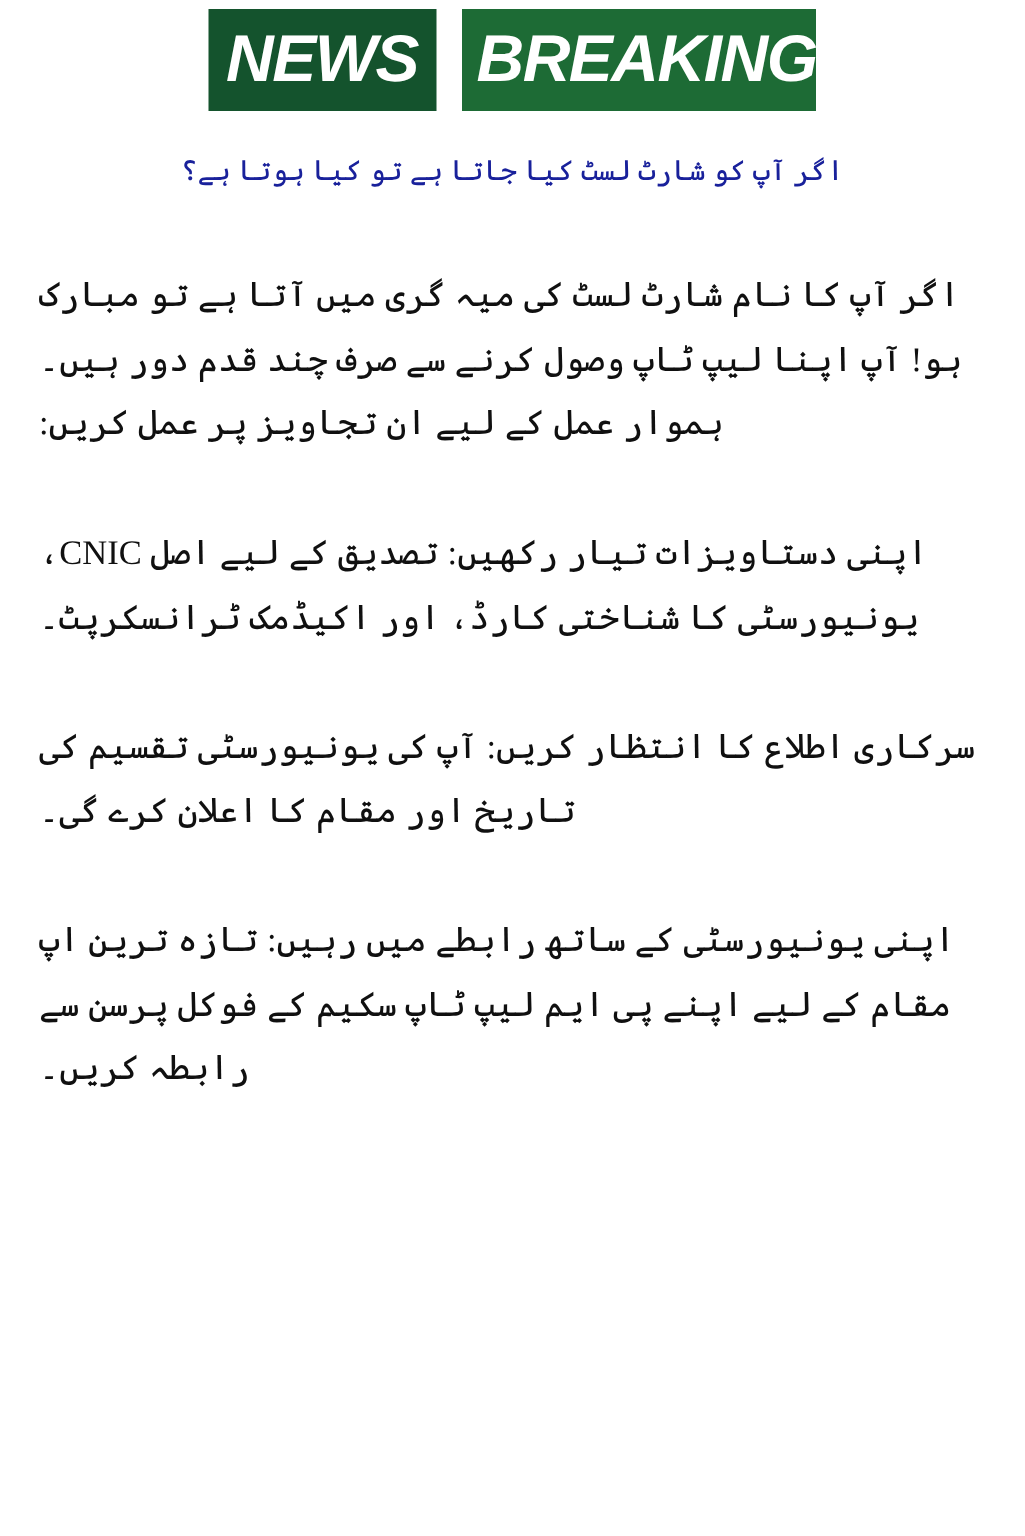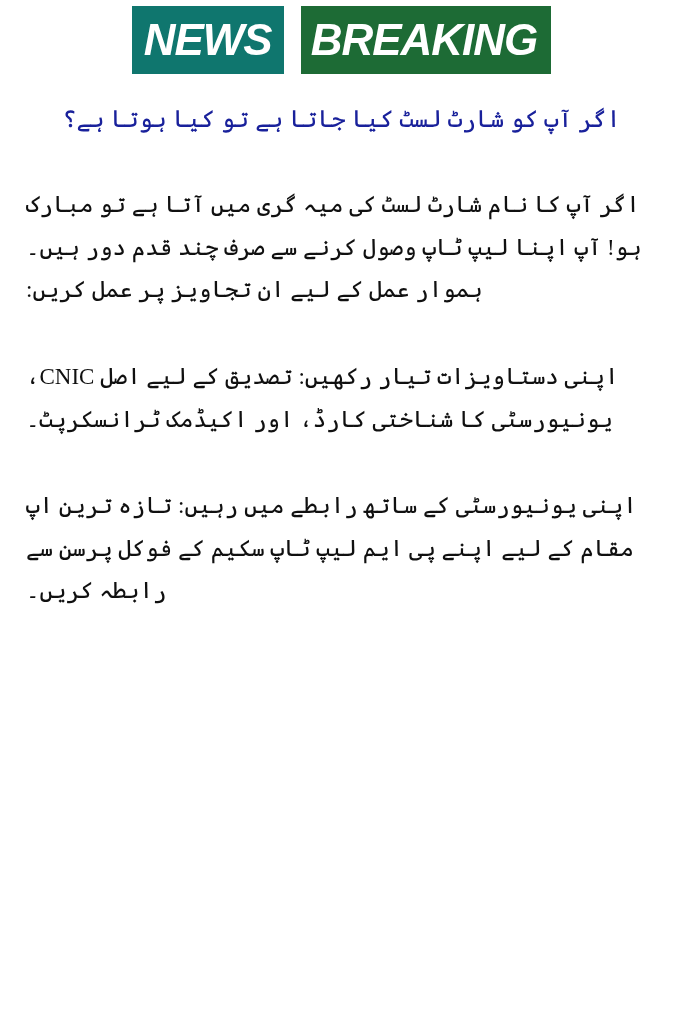--- a/index.html
+++ b/index.html
@@ -29,25 +29,25 @@
     align-items: stretch;
     justify-content: center;
     height: 68px;
     margin: 6px 64px 0 64px;
   }
   .banner-left {
     background: #1d6b35;
     display: flex;
     align-items: center;
     justify-content: center;
-    padding: 0 14px 0 10px;
+    padding: 0 0 0 10px;
     flex: 0 0 auto;
   }
   .banner-right {
-    background: #0f766e;
+    background: #14532d;
     display: flex;
     align-items: center;
     justify-content: center;
     padding: 0 12px 0 12px;
     flex: 0 0 auto;
     margin-right: 17px;
   }
   .banner-text {
     font-family: "Liberation Sans", "DejaVu Sans", sans-serif;
     font-weight: bold;
@@ -58,21 +58,21 @@
     letter-spacing: -1px;
     direction: ltr;
     white-space: nowrap;
   }
 
   
   .headline {
     margin: 26px 40px 0 40px;
     text-align: center;
     color: #19219b;
-    font-size: 24px;
+    font-size: 19px;
     line-height: 1.6;
     font-family: "Liberation Serif", "DejaVu Serif", serif;
     direction: rtl;
   }
 
   
   .body-wrap {
     margin: 46px 26px 0 26px;
     direction: rtl;
   }
@@ -100,16 +100,17 @@
     <div class="banner-right">
       <span class="banner-text">NEWS</span>
     </div>
   </div>
 
   <div class="headline">اگر آپ کو شارٹ لسٹ کیا جاتا ہے تو کیا ہوتا ہے؟</div>
 
   <div class="body-wrap">
     <p class="para">اگر آپ کا نام شارٹ لسٹ کی میہ گری میں آتا ہے تو مبارک ہو! آپ اپنا لیپ ٹاپ وصول کرنے سے صرف چند قدم دور ہیں۔ ہموار عمل کے لیے ان تجاویز پر عمل کریں:</p>
     <p class="para">اپنی دستاویزات تیار رکھیں: تصدیق کے لیے اصل CNIC، یونیورسٹی کا شناختی کارڈ، اور اکیڈمک ٹرانسکرپٹ۔</p>
+    <p class="para">سرکاری اطلاع کا انتظار کریں: آپ کی یونیورسٹی تقسیم کی تاریخ اور مقام کا اعلان کرے گی۔</p>
     <p class="para">اپنی یونیورسٹی کے ساتھ رابطے میں رہیں: تازہ ترین اپ مقام کے لیے اپنے پی ایم لیپ ٹاپ سکیم کے فوکل پرسن سے رابطہ کریں۔</p>
   </div>
 
 </div>
 
 </body></html>

